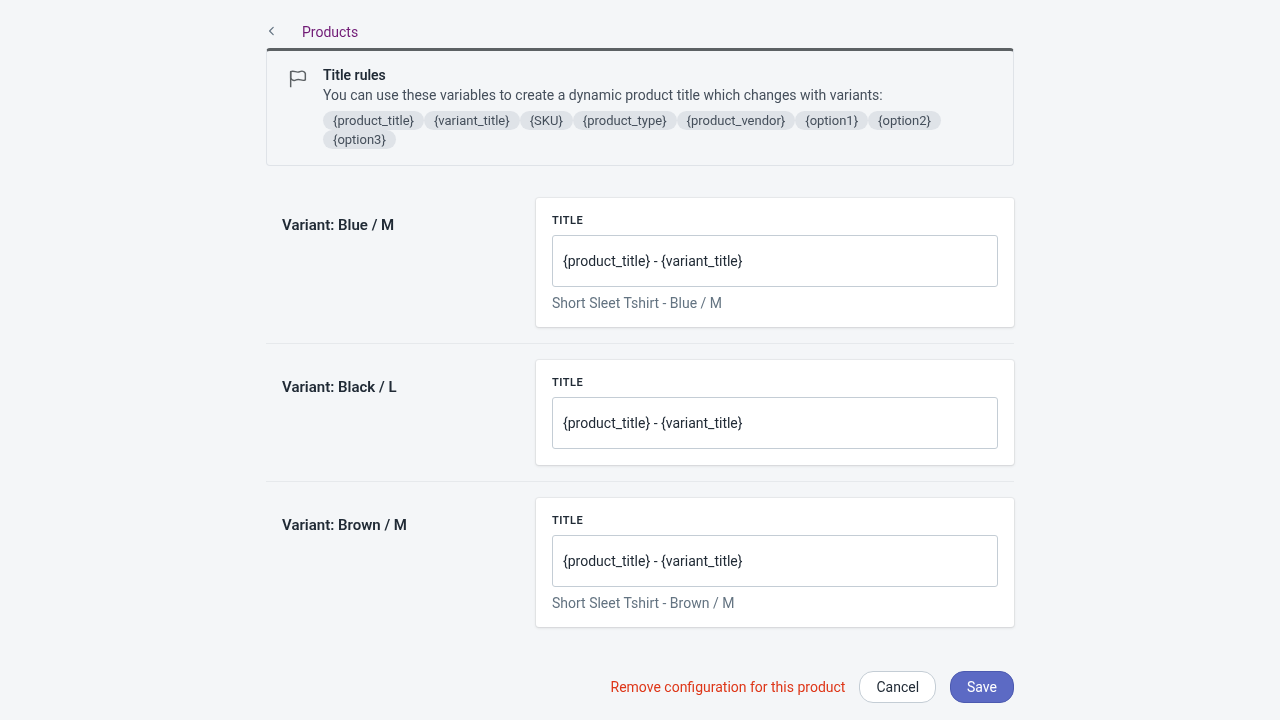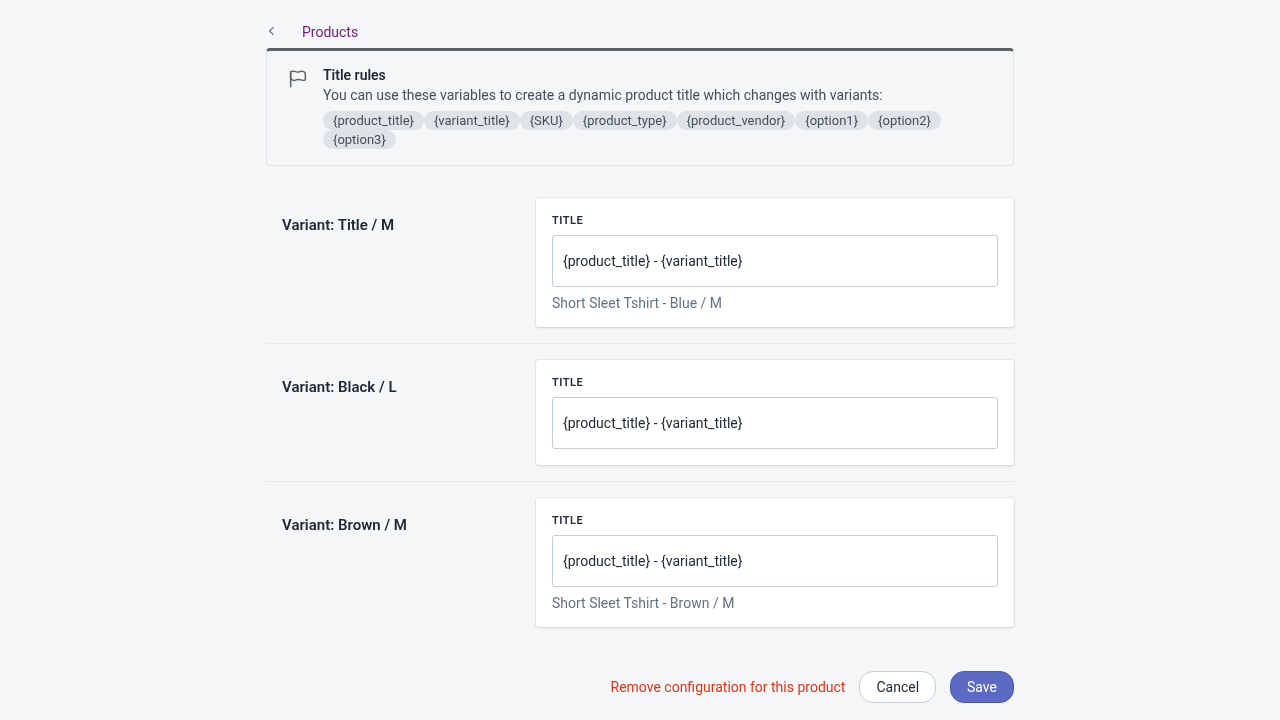--- a/index.html
+++ b/index.html
@@ -206,21 +206,21 @@
             <span class="pill">{option2}</span>
             <span class="pill">{option3}</span>
           </div>
       </div>
     </div>
   </div>
 
   <div id="variants-container">
       <div class="variant-block">
         <div class="variant-left">
-          <div class="variant-label">Variant: Title / M</div>
+          <div class="variant-label">Variant: Blue / M</div>
         </div>
         <div class="variant-card"><div class="field-label">TITLE</div><input class="text-input" type="text" value="{product_title} - {variant_title}" style=""><div class="preview">Short Sleet Tshirt - Blue / M</div></div>
       </div>
       <div class="variant-block">
         <div class="variant-left">
           <div class="variant-label">Variant: Black / L</div>
         </div>
         <div class="variant-card"><div class="field-label">TITLE</div><input class="text-input" type="text" value="{product_title} - {variant_title}" style=""></div>
       </div>
       <div class="variant-block">

